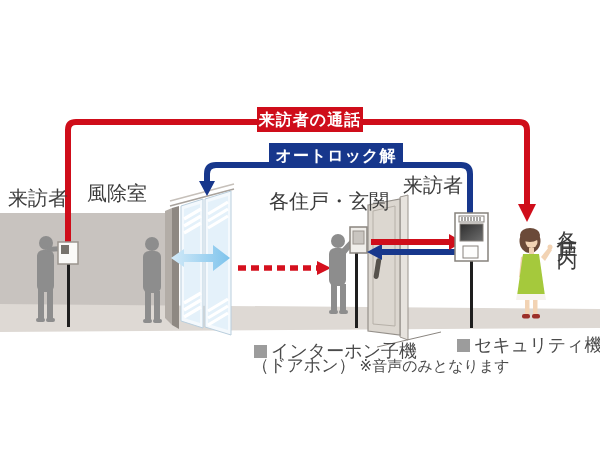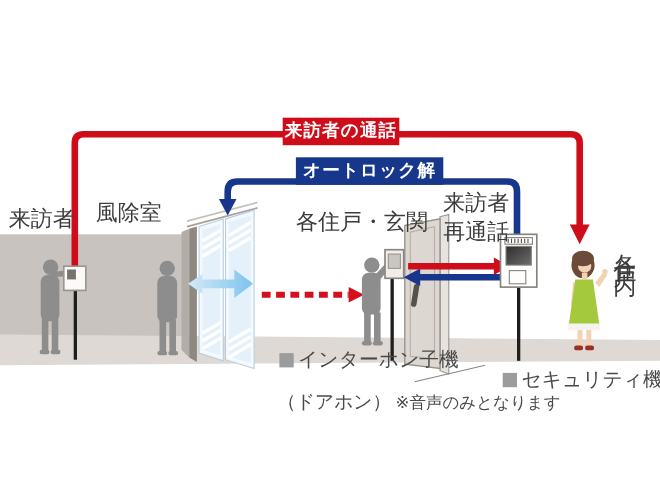--- a/index.html
+++ b/index.html
@@ -13,21 +13,21 @@
   #banner-blue{left:269px;top:143px;width:134px;background:#17378c;}
   #lbl-visitor{left:8px;top:185px;}
   #lbl-windbreak{left:87px;top:180px;}
   #lbl-dwelling{left:252px;top:188px;margin-left:17px;}
   #lbl-recall{left:403px;top:172px;line-height:26px;}
   #lbl-inside{left:553px;top:214px;writing-mode:vertical-rl;letter-spacing:6px;font-size:21px;}
   .caption{position:absolute;z-index:5;display:flex;align-items:center;gap:4px;
            color:#4a4a4a;font-size:18px;white-space:nowrap;}
   .sq{width:13px;height:13px;background:#9c9c9c;flex:0 0 auto;}
   #cap-entrance{left:54px;top:332px;}
-  #cap-interphone{left:254px;top:315px;font-family:Liberation Serif, serif;}
+  #cap-interphone{left:254px;top:339px;font-family:Liberation Serif, serif;}
   #cap-security{left:457px;top:333px;}
   #cap-interphone-sub{position:absolute;z-index:5;left:252px;top:354px;display:flex;
            align-items:baseline;color:#4a4a4a;font-size:17px;white-space:nowrap;}
   #cap-interphone-sub .note{font-size:15px;margin-left:4px;}
 </style>
 </head>
 <body>
 
 <div id="stage">
 
@@ -183,21 +183,20 @@
   </svg>
 
   <div class="banner" id="banner-red">来訪者の通話</div>
   <div class="banner" id="banner-blue">オートロック解錠</div>
 
   <div class="lbl" id="lbl-visitor">来訪者</div>
   <div class="lbl" id="lbl-windbreak">風除室</div>
   <div class="lbl" id="lbl-dwelling">各住戸・玄関</div>
   <div class="lbl" id="lbl-recall">
     <div>来訪者</div>
-    <div>再通話</div>
   </div>
   <div class="lbl" id="lbl-inside">各住戸内</div>
 
   <div class="caption" id="cap-interphone">
     <span class="sq"></span>
     <span>インターホン子機</span>
   </div>
   <div id="cap-interphone-sub">
     <span>（ドアホン）</span>
     <span class="note">※音声のみとなります</span>

